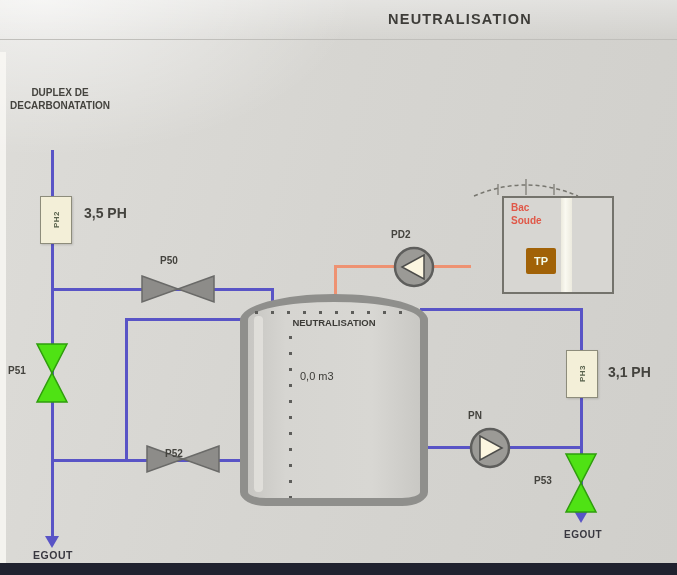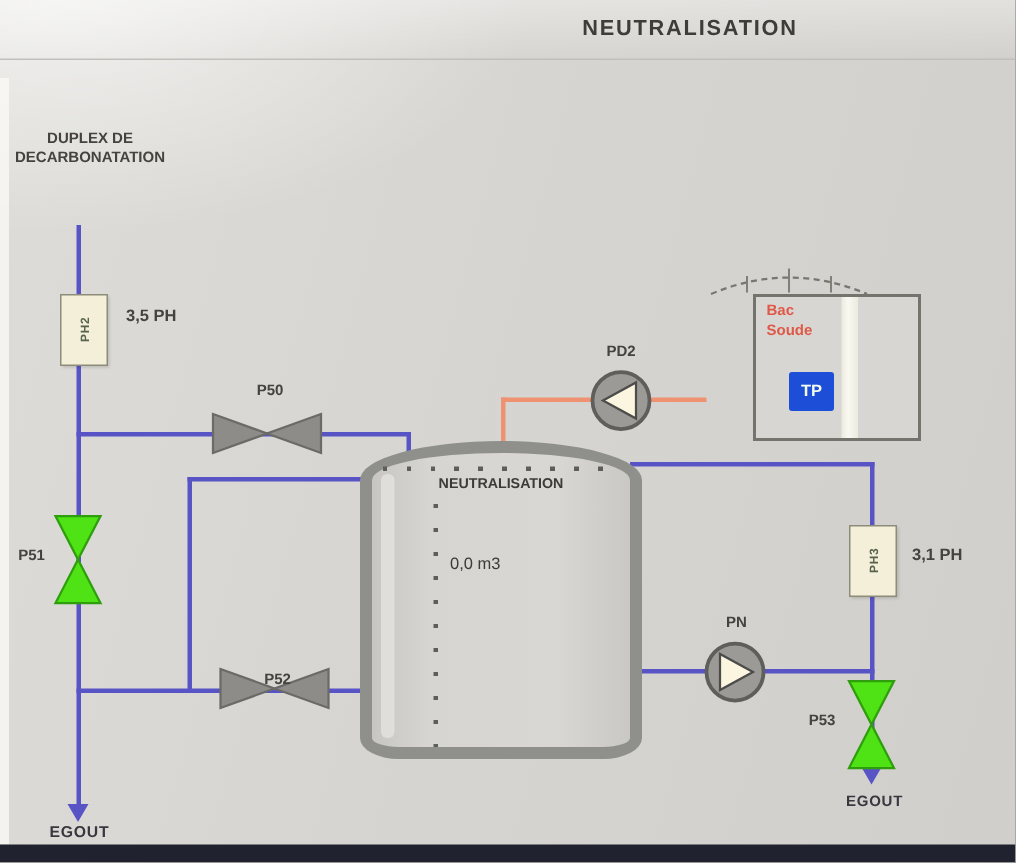--- a/index.html
+++ b/index.html
@@ -7,22 +7,22 @@
     background:
       radial-gradient(ellipse 480px 240px at 6% 0%, rgba(255,255,255,.6), rgba(255,255,255,0) 65%),
       linear-gradient(105deg,#dddcd8 0%,#d6d5d1 45%,#d0cfcb 100%);
     color:#3f3e3a;}
   .titlebar{position:absolute;left:0;top:0;width:677px;height:39px;
     border-bottom:1px solid #c0bfbb;background:linear-gradient(to bottom,rgba(255,255,255,.35),rgba(255,255,255,0));}
   .title{position:absolute;left:330px;top:11px;width:260px;text-align:center;
     font-size:14.5px;font-weight:700;letter-spacing:1.2px;color:#3e3d39;}
   .lbl{position:absolute;font-weight:700;color:#44433e;}
   .duplex{left:-10px;top:86px;width:140px;text-align:center;font-size:10px;line-height:1.3;}
-  .eqlbl{font-size:10px;text-align:center;}
-  .phval{font-size:11px;}
+  .eqlbl{font-size:10px;text-align:left;}
+  .phval{font-size:14px;}
   .pipe{position:absolute;background:#5954c6;}
   .pipe.orange{background:#ee9272;}
   .arrow-down{position:absolute;width:0;height:0;border-left:7px solid transparent;
     border-right:7px solid transparent;border-top:12px solid #5954c6;}
   .egout{font-size:10.5px;letter-spacing:.5px;text-align:center;color:#38373f;}
   .phbox{position:absolute;width:30px;height:46px;background:#f3efd8;border:1px solid #8d8c7b;
     box-shadow:1px 1px 2px rgba(0,0,0,.15);display:flex;align-items:center;justify-content:center;}
   .phtag{writing-mode:vertical-rl;transform:rotate(180deg);font-size:8px;font-weight:700;color:#59624d;letter-spacing:.5px;}
   .valve{position:absolute;}
   .pump{position:absolute;}
@@ -36,21 +36,21 @@
   .tank-highlight{position:absolute;left:6px;top:14px;width:9px;height:176px;
     background:rgba(240,239,234,.55);border-radius:4px;}
   .tank-label{position:absolute;left:0;top:15px;width:100%;text-align:center;
     font-size:9.5px;font-weight:700;color:#3c3b37;}
   .tank-vol{position:absolute;left:52px;top:68px;font-size:11px;font-weight:400;color:#3c3b37;}
   .bac{position:absolute;left:470px;top:196px;width:112px;height:98px;box-sizing:border-box;
     border:2px solid #74736c;background:#d7d6d2;margin-left:32px;}
   .bac-name{position:absolute;left:7px;top:3px;font-size:10px;font-weight:700;color:#e05848;line-height:1.3;}
   .bac-stripe{position:absolute;left:57px;top:0;bottom:0;width:11px;
     background:linear-gradient(to right,#eceade,#faf9f1 40%,#eceade);}
-  .bac-badge{position:absolute;left:22px;top:50px;width:30px;height:26px;background:#1d4ed8;
+  .bac-badge{position:absolute;left:22px;top:50px;width:30px;height:26px;background:#a16207;
     color:#f2fbea;font-size:11px;font-weight:700;display:flex;align-items:center;justify-content:center;border-radius:2px;}
   .bac-dome{position:absolute;left:468px;top:174px;}
   .bezel{position:absolute;left:0;top:563px;width:677px;height:12px;background:#20222f;}
   .photostrip{position:absolute;left:0;top:52px;width:6px;height:511px;background:rgba(250,249,245,.8);}
 </style>
 </head>
 <body>
 
 <div class="stage">
 

